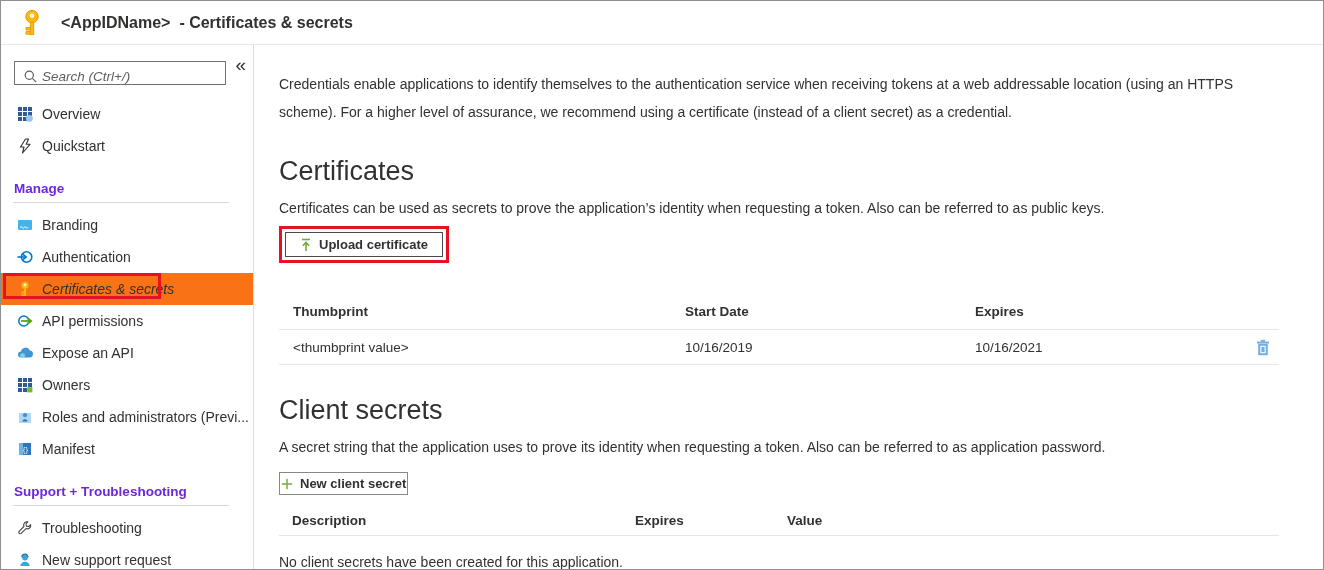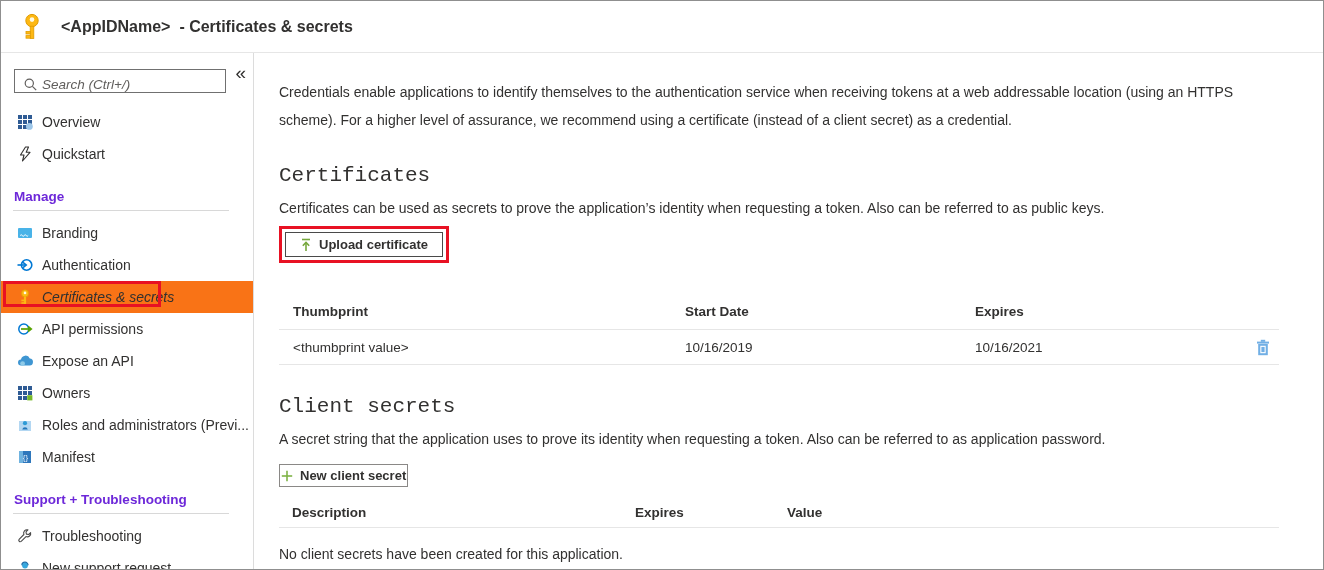--- a/index.html
+++ b/index.html
@@ -4,21 +4,21 @@
 <style>
   * { box-sizing: border-box; margin: 0; padding: 0; }
   html,body { width:1324px; height:570px; }
   body {
     font-family: "Liberation Sans", sans-serif;
     color:#323130; background:#fff;
     border:1px solid #8f8f8f;
     overflow:hidden; position:relative;
   }
   
-  .topbar { height:52px; display:flex; align-items:center; border-bottom:1px solid #e6e6e6; background:#fff; padding-left:18px; }
+  .topbar { height:44px; display:flex; align-items:center; border-bottom:1px solid #e6e6e6; background:#fff; padding-left:18px; }
   .topbar .app-name { font-size:16px; font-weight:bold; margin-left:16px; }
   .topbar .title-suffix { font-size:16px; font-weight:600; margin-left:9px; }
   
   .shell { display:flex; height:529px; }
   .sidebar { width:253px; border-right:1px solid #dcdcdc; position:relative; flex-shrink:0; background:#fff; }
   .content { flex:1; padding:0 0 0 25px; position:relative; }
   
   .search-wrap { position:absolute; top:16px; left:13px; width:212px; height:24px; border:1px solid #707070; display:flex; align-items:flex-end; background:#fff; }
   .search-wrap input { border:none; outline:none; flex:1; font-family:"Liberation Sans",sans-serif; font-size:13.5px; color:#323130; padding-left:4px; background:transparent; }
   .search-wrap input::placeholder { font-style:italic; color:#605e5c; }
@@ -26,21 +26,21 @@
   .collapse { position:absolute; top:10px; right:7px; font-size:19px; color:#323130; cursor:pointer; line-height:1; }
   .nav { position:absolute; top:53px; left:0; right:0; }
   .nav-item { height:32px; display:flex; align-items:center; padding-left:16px; font-size:14px; cursor:pointer; position:relative; }
   .nav-item .nav-icon { width:16px; height:16px; margin-right:9px; display:flex; align-items:center; justify-content:center; flex-shrink:0; }
   .nav-item.selected { background:#f97316;font-style:italic; }
   .nav-section { height:32px; display:flex; align-items:flex-end; padding:0 0 6px 13px; font-size:13.5px; font-weight:bold; color:#6d28d9; margin-top:8px; }
   .nav-divider { border-bottom:1px solid #d8d8d8; margin:0 24px 6px 12px; }
   .annot-side { position:absolute; left:2px; top:0px; width:158px; height:26px; border:3px solid #e81123; pointer-events:none; }
   
   .intro { margin-top:25px; font-size:14px; line-height:28px; max-width:978px; }
-  h2.sec-title { margin-top:30px; font-size:21px; font-weight:400; color:#323130;font-family:Liberation Mono, monospace; }
+  h2.sec-title { margin-top:30px; font-size:27px; font-weight:400; color:#323130; }
   .sec-desc { margin-top:13px; font-size:14px; }
   .annot-btn { display:inline-block; border:3px solid #e81123; padding:3px; margin-top:10px; }
   .btn { display:inline-flex; align-items:center; background:#fff; font-family:"Liberation Sans",sans-serif; font-size:13px; font-weight:bold; color:#323130; cursor:pointer; }
   .btn .bicon { margin-right:7px; display:flex; }
   .btn-upload { border:1px solid #4a4a4a; height:25px; padding:0 14px; }
   .btn-secret { border:1px solid #8a8886; height:23px; padding:0 1px; margin-top:17px; }
   .tbl { width:1000px; }
   .cert-tbl { margin-top:31px; }
   .trow { display:grid; grid-template-columns:406px 290px 1fr; align-items:center; border-bottom:1px solid #e6e6e6; }
   .trow.head { height:36px; font-size:13.5px; font-weight:bold; }

